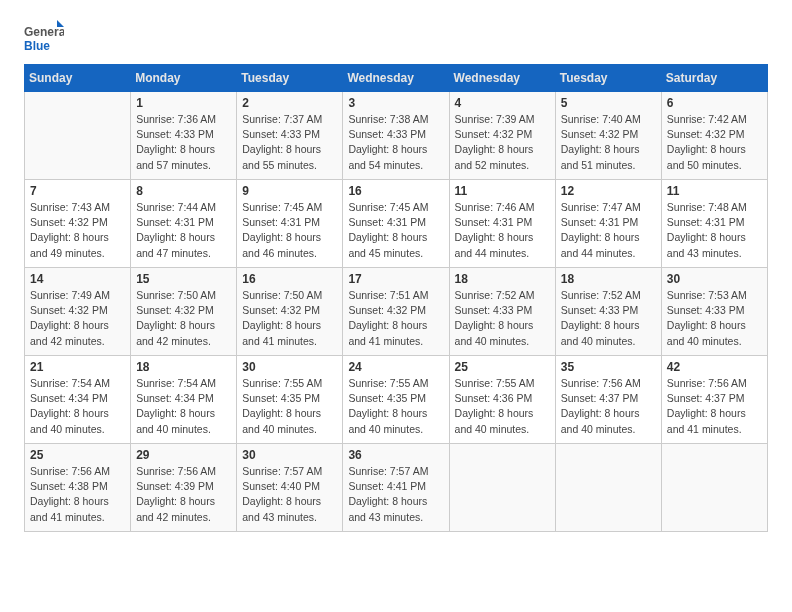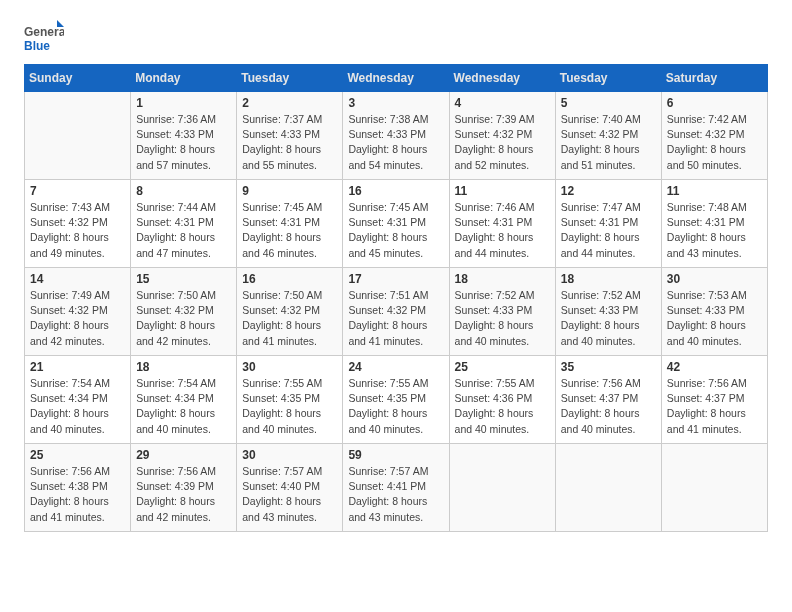--- a/index.html
+++ b/index.html
@@ -222,21 +222,21 @@
         </td>
         <td>
           <span class="day-number">29</span>
           <div class="day-info">Sunrise: 7:56 AM<br>Sunset: 4:39 PM<br>Daylight: 8 hours<br>and 42 minutes.</div>
         </td>
         <td>
           <span class="day-number">30</span>
           <div class="day-info">Sunrise: 7:57 AM<br>Sunset: 4:40 PM<br>Daylight: 8 hours<br>and 43 minutes.</div>
         </td>
         <td>
-          <span class="day-number">59</span>
+          <span class="day-number">36</span>
           <div class="day-info">Sunrise: 7:57 AM<br>Sunset: 4:41 PM<br>Daylight: 8 hours<br>and 43 minutes.</div>
         </td>
         <td class="empty"></td>
         <td class="empty"></td>
         <td class="empty"></td>
       </tr>
     </tbody>
 </table>
 
 </body></html>

